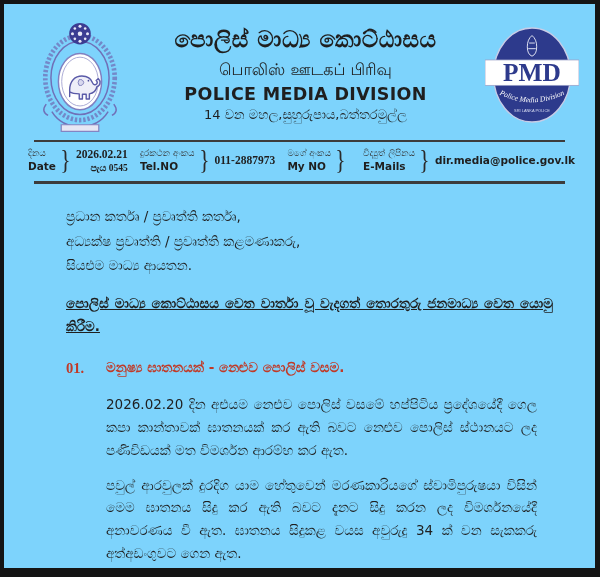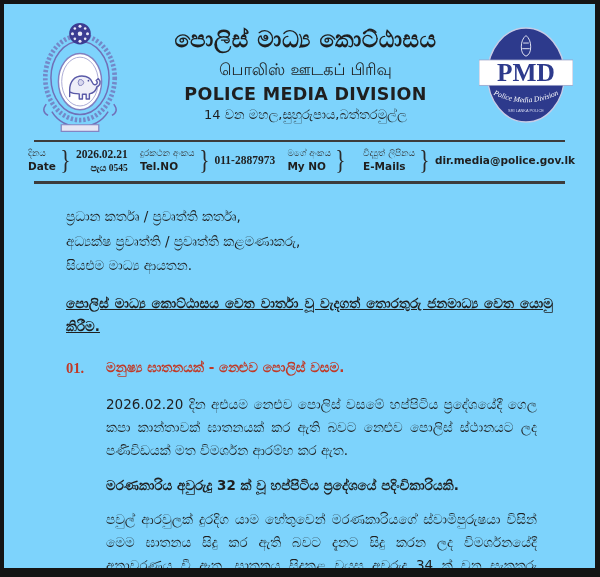--- a/index.html
+++ b/index.html
@@ -18,21 +18,21 @@
     border:4px solid #141414;border-bottom-width:9px;border-right-width:5px;
   }
   
   .letterhead{display:flex;align-items:flex-start;padding:10px 16px 0 24px;}
   .crest-wrap{width:104px;flex:0 0 auto;display:flex;justify-content:center;}
   .head-center{flex:1 1 auto;text-align:center;padding-top:12px;}
   .title-si{font-size:23px;font-weight:700;letter-spacing:.5px;}
   .title-ta{font-size:16px;margin-top:7px;}
   .title-en{font-size:17.5px;font-weight:700;margin-top:3px;letter-spacing:.3px;}
   .address{font-size:13px;margin-top:3px;}
-  .pmd-wrap{width:100px;flex:0 0 auto;display:flex;justify-content:flex-start;padding-top:8px;}
+  .pmd-wrap{width:100px;flex:0 0 auto;display:flex;justify-content:flex-end;padding-top:8px;}
   
   .rule{margin:0 30px;background:var(--rule);}
   .rule-thin{height:2px;margin-top:4px;}
   .rule-thick{height:3px;}
   
   .info-bar{display:flex;align-items:center;justify-content:space-between;padding:5px 20px 7px 24px;}
   .field{display:flex;align-items:center;}
   .labels{display:flex;flex-direction:column;line-height:1.25;text-align:left;}
   .label-si{font-size:9px;color:#333;}
   .label-en{font-size:10.5px;font-weight:700;}
@@ -179,17 +179,16 @@
     </div>
 
     <p class="subject">පොලිස් මාධ්‍ය කොට්ඨාසය වෙත වාර්තා වූ වැදගත් තොරතුරු ජනමාධ්‍ය වෙත යොමු කිරීම.</p>
 
     <div class="section-row">
       <span class="sec-num">01.</span>
       <span class="sec-head">මනුෂ්‍ය ඝාතනයක් - නෙළුව පොලිස් වසම.</span>
     </div>
 
     <p class="para">2026.02.20 දින අළුයම නෙළුව පොලිස් වසමේ හප්පිටිය ප්‍රදේශයේදී ගෙල කපා කාන්තාවක් ඝාතනයක් කර ඇති බවට නෙළුව පොලිස් ස්ථානයට ලද පණිවිඩයක් මත විමර්ශන ආරම්භ කර ඇත.</p>
-    <p class="para bold">මරණකාරිය අවුරුදු 32 ක් වූ හප්පිටිය ප්‍රදේශයේ පදිංචිකාරියකි.</p>
     <p class="para">පවුල් ආරවුලක් දුරදිග යාම හේතුවෙන් මරණකාරියගේ ස්වාමිපුරුෂයා විසින් මෙම ඝාතනය සිදු කර ඇති බවට දැනට සිදු කරන ලද විමර්ශනයේදී අනාවරණය වී ඇත. ඝාතනය සිදුකළ වයස අවුරුදු 34 ක් වන සැකකරු අත්අඩංගුවට ගෙන ඇත.</p>
 
   </main>
 </div>
 
 </body></html>

